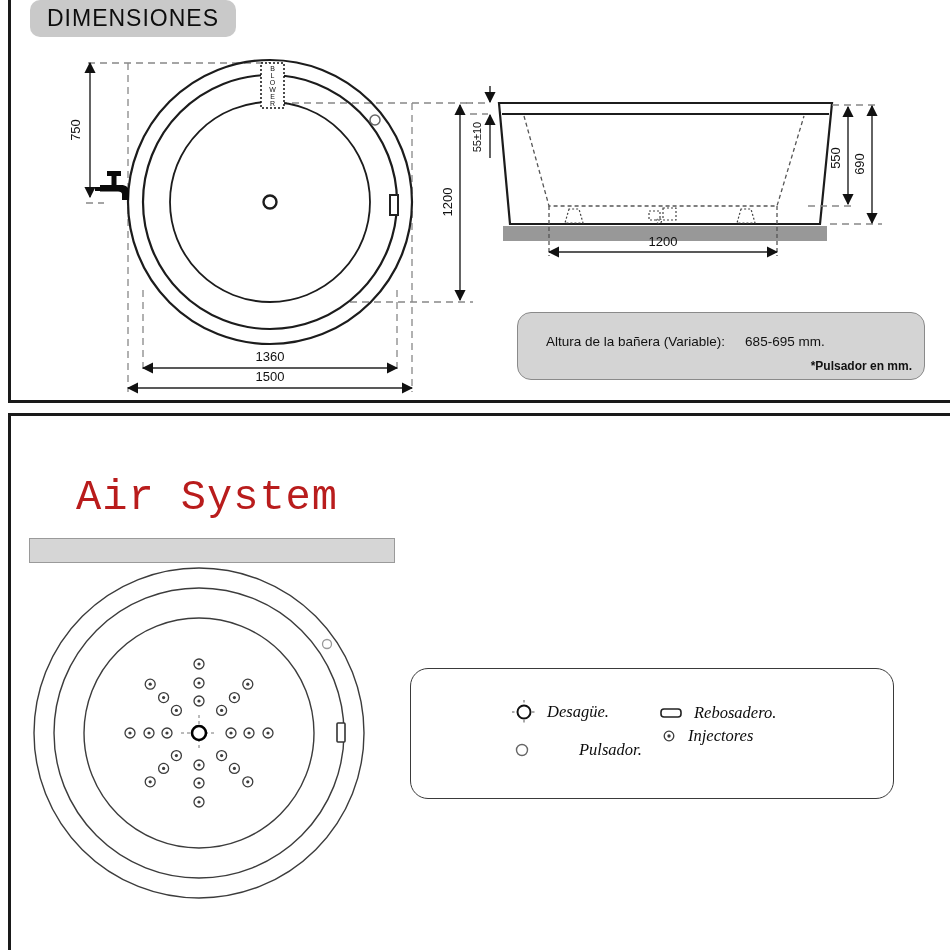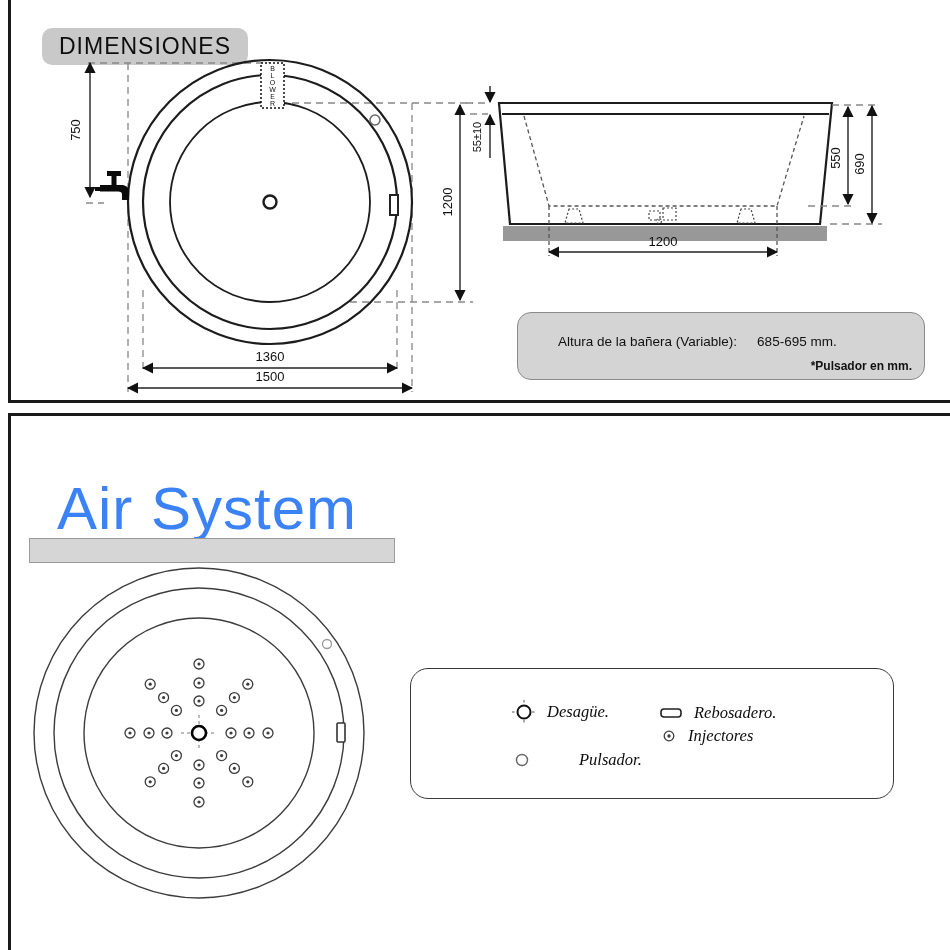--- a/index.html
+++ b/index.html
@@ -3,25 +3,25 @@
 <meta charset="utf-8">
 <style>
   html,body{margin:0;padding:0;background:#fff;}
   #canvas{position:relative;width:950px;height:950px;background:#fff;overflow:hidden;
           font-family:"Liberation Sans",sans-serif;color:#111;}
   .panel{position:absolute;border:3px solid #1a1a1a;background:transparent;}
   .badge{position:absolute;background:#c9c9c9;border-radius:10px;padding:5px 17px;
          font-size:23px;letter-spacing:1px;color:#0d0d0d;}
   .note-box{position:absolute;left:517px;top:312px;width:406px;height:66px;
             background:#d4d4d4;border:1.5px solid #8a8a8a;border-radius:14px;}
-  .note-line{position:absolute;left:40px;top:21px;font-size:13.5px;white-space:nowrap;}
+  .note-line{position:absolute;left:28px;top:21px;font-size:13.5px;white-space:nowrap;}
   .note-line .val{margin-left:20px;}
   .note-units{position:absolute;right:12px;bottom:6px;font-size:12px;font-weight:bold;}
   .air-title{position:absolute;left:40px;top:474px;width:334px;text-align:center;
-             font-family:Liberation Sans, sans-serif;font-size:60px;color:#3b82f6;letter-spacing:1px;}
+             font-family:Liberation Mono, monospace;font-size:42px;color:#b91c1c;letter-spacing:1px;}
   .gray-bar{position:absolute;left:29px;top:538px;width:366px;height:25px;
             background:#d6d6d6;border:1px solid #9a9a9a;box-sizing:border-box;}
   .blower-box{position:absolute;left:261px;top:63px;width:23px;height:46px;
               display:flex;align-items:center;justify-content:center;
               writing-mode:vertical-lr;text-orientation:upright;
               font-size:7px;letter-spacing:0;color:#111;overflow:hidden;}
   svg{position:absolute;overflow:visible;}
   .outline{fill:none;stroke:#1c1c1c;stroke-width:2.2;}
   .outline-thin{fill:none;stroke:#1c1c1c;stroke-width:1.8;}
   .sys-line{fill:none;stroke:#3c3c3c;stroke-width:1.4;}
@@ -38,21 +38,21 @@
   .legend-item svg{position:static;}
 </style>
 </head>
 <body>
 
 <div id="canvas">
 
   <div class="panel" style="left:8px;top:-8px;width:990px;height:405px;"></div>
   <div class="panel" style="left:8px;top:413px;width:990px;height:560px;"></div>
 
-  <div class="badge" style="left:30px;top:28px;margin-left:12px;">DIMENSIONES</div>
+  <div class="badge" style="left:30px;top:0;">DIMENSIONES</div>
 
   <svg style="left:30px;top:40px;" width="460" height="362" viewBox="0 0 460 362">
     <defs>
       <marker id="arrA" viewBox="0 0 10 10" refX="9" refY="5" markerWidth="8" markerHeight="8" orient="auto-start-reverse">
         <path d="M0,0 L10,5 L0,10 z" fill="#111"></path>
       </marker>
     </defs>
 
     <line class="dashed" x1="58" y1="23" x2="240" y2="23"></line>
     <line class="dashed" x1="98" y1="23" x2="98" y2="352"></line>
@@ -237,21 +237,21 @@
         <circle cx="13" cy="13" r="6.5" fill="#fff" stroke="#111" stroke-width="2"></circle>
       </svg>
       <span>Desagüe.</span>
     </div>
     <div class="legend-item" style="left:247px;top:34px;">
       <svg width="26" height="14">
         <rect x="3" y="3" width="20" height="8" rx="3" fill="#fff" stroke="#222" stroke-width="1.6"></rect>
       </svg>
       <span>Rebosadero.</span>
     </div>
-    <div class="legend-item" style="left:102px;top:81px;gap:48px;">
+    <div class="legend-item" style="left:102px;top:71px;gap:48px;">
       <svg width="18" height="18">
         <circle cx="9" cy="9" r="5.5" fill="#fff" stroke="#666" stroke-width="1.4"></circle>
       </svg>
       <span>Pulsador.</span>
     </div>
     <div class="legend-item" style="left:249px;top:57px;">
       <svg width="18" height="18">
         <circle cx="9" cy="9" r="4.8" fill="#fff" stroke="#3c3c3c" stroke-width="1.3"></circle>
         <circle cx="9" cy="9" r="1.7" fill="#3c3c3c"></circle>
       </svg>

